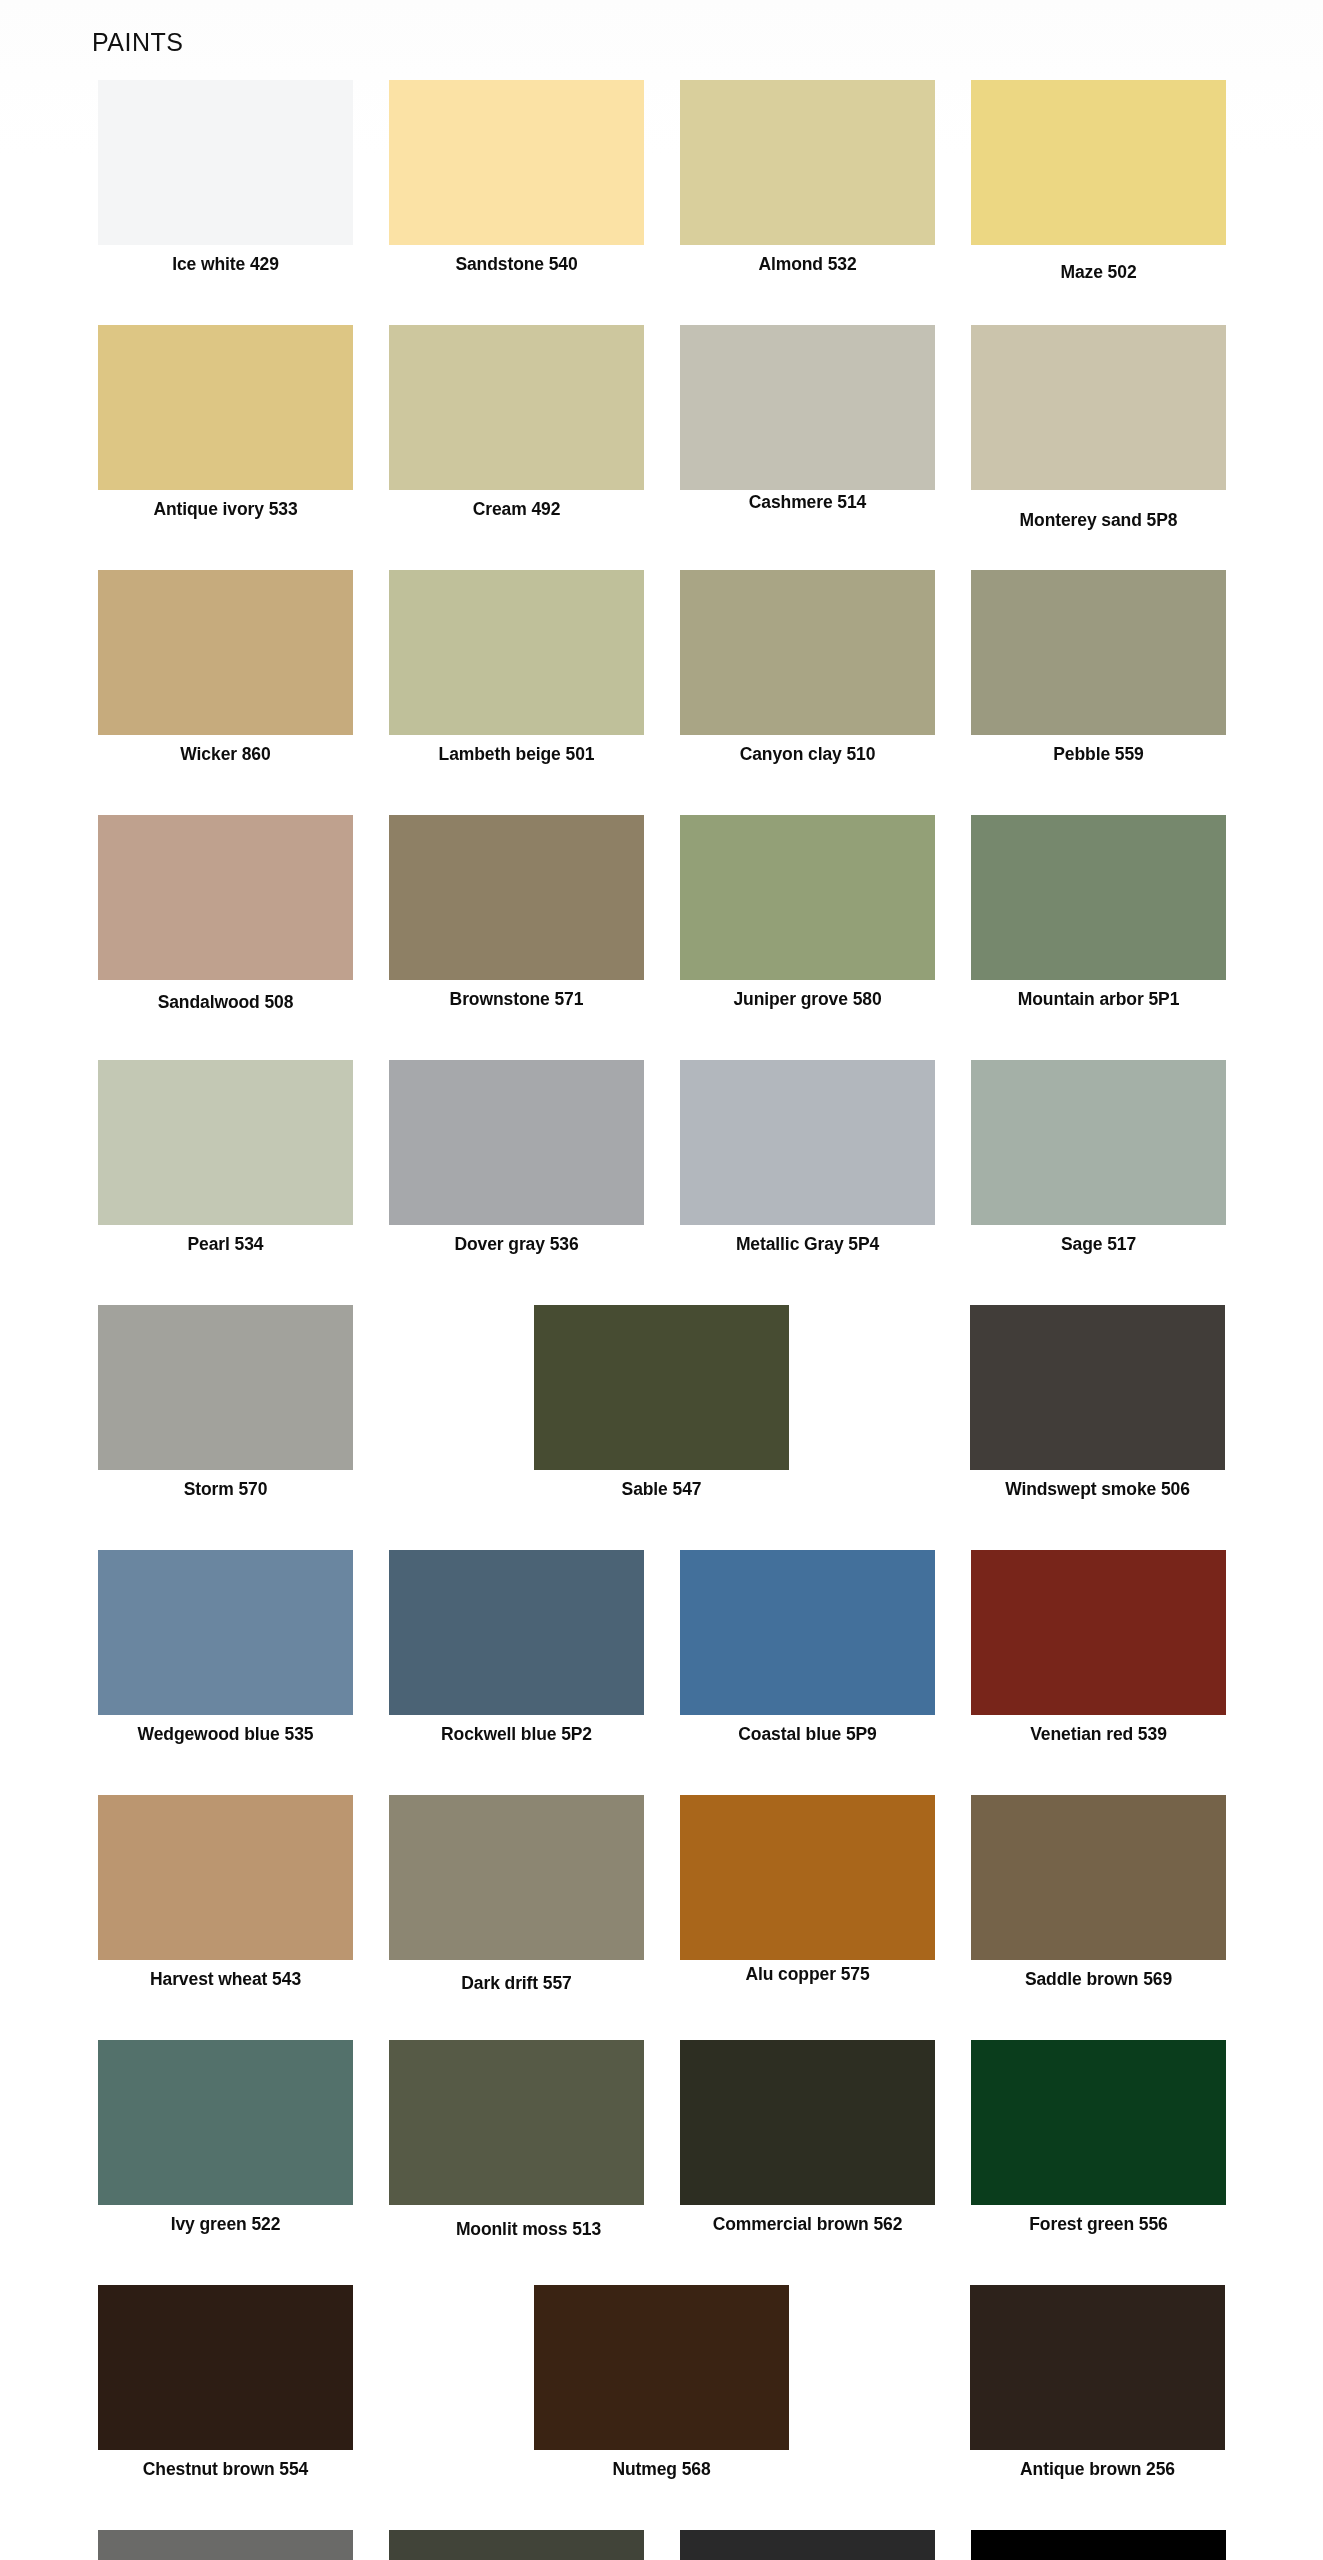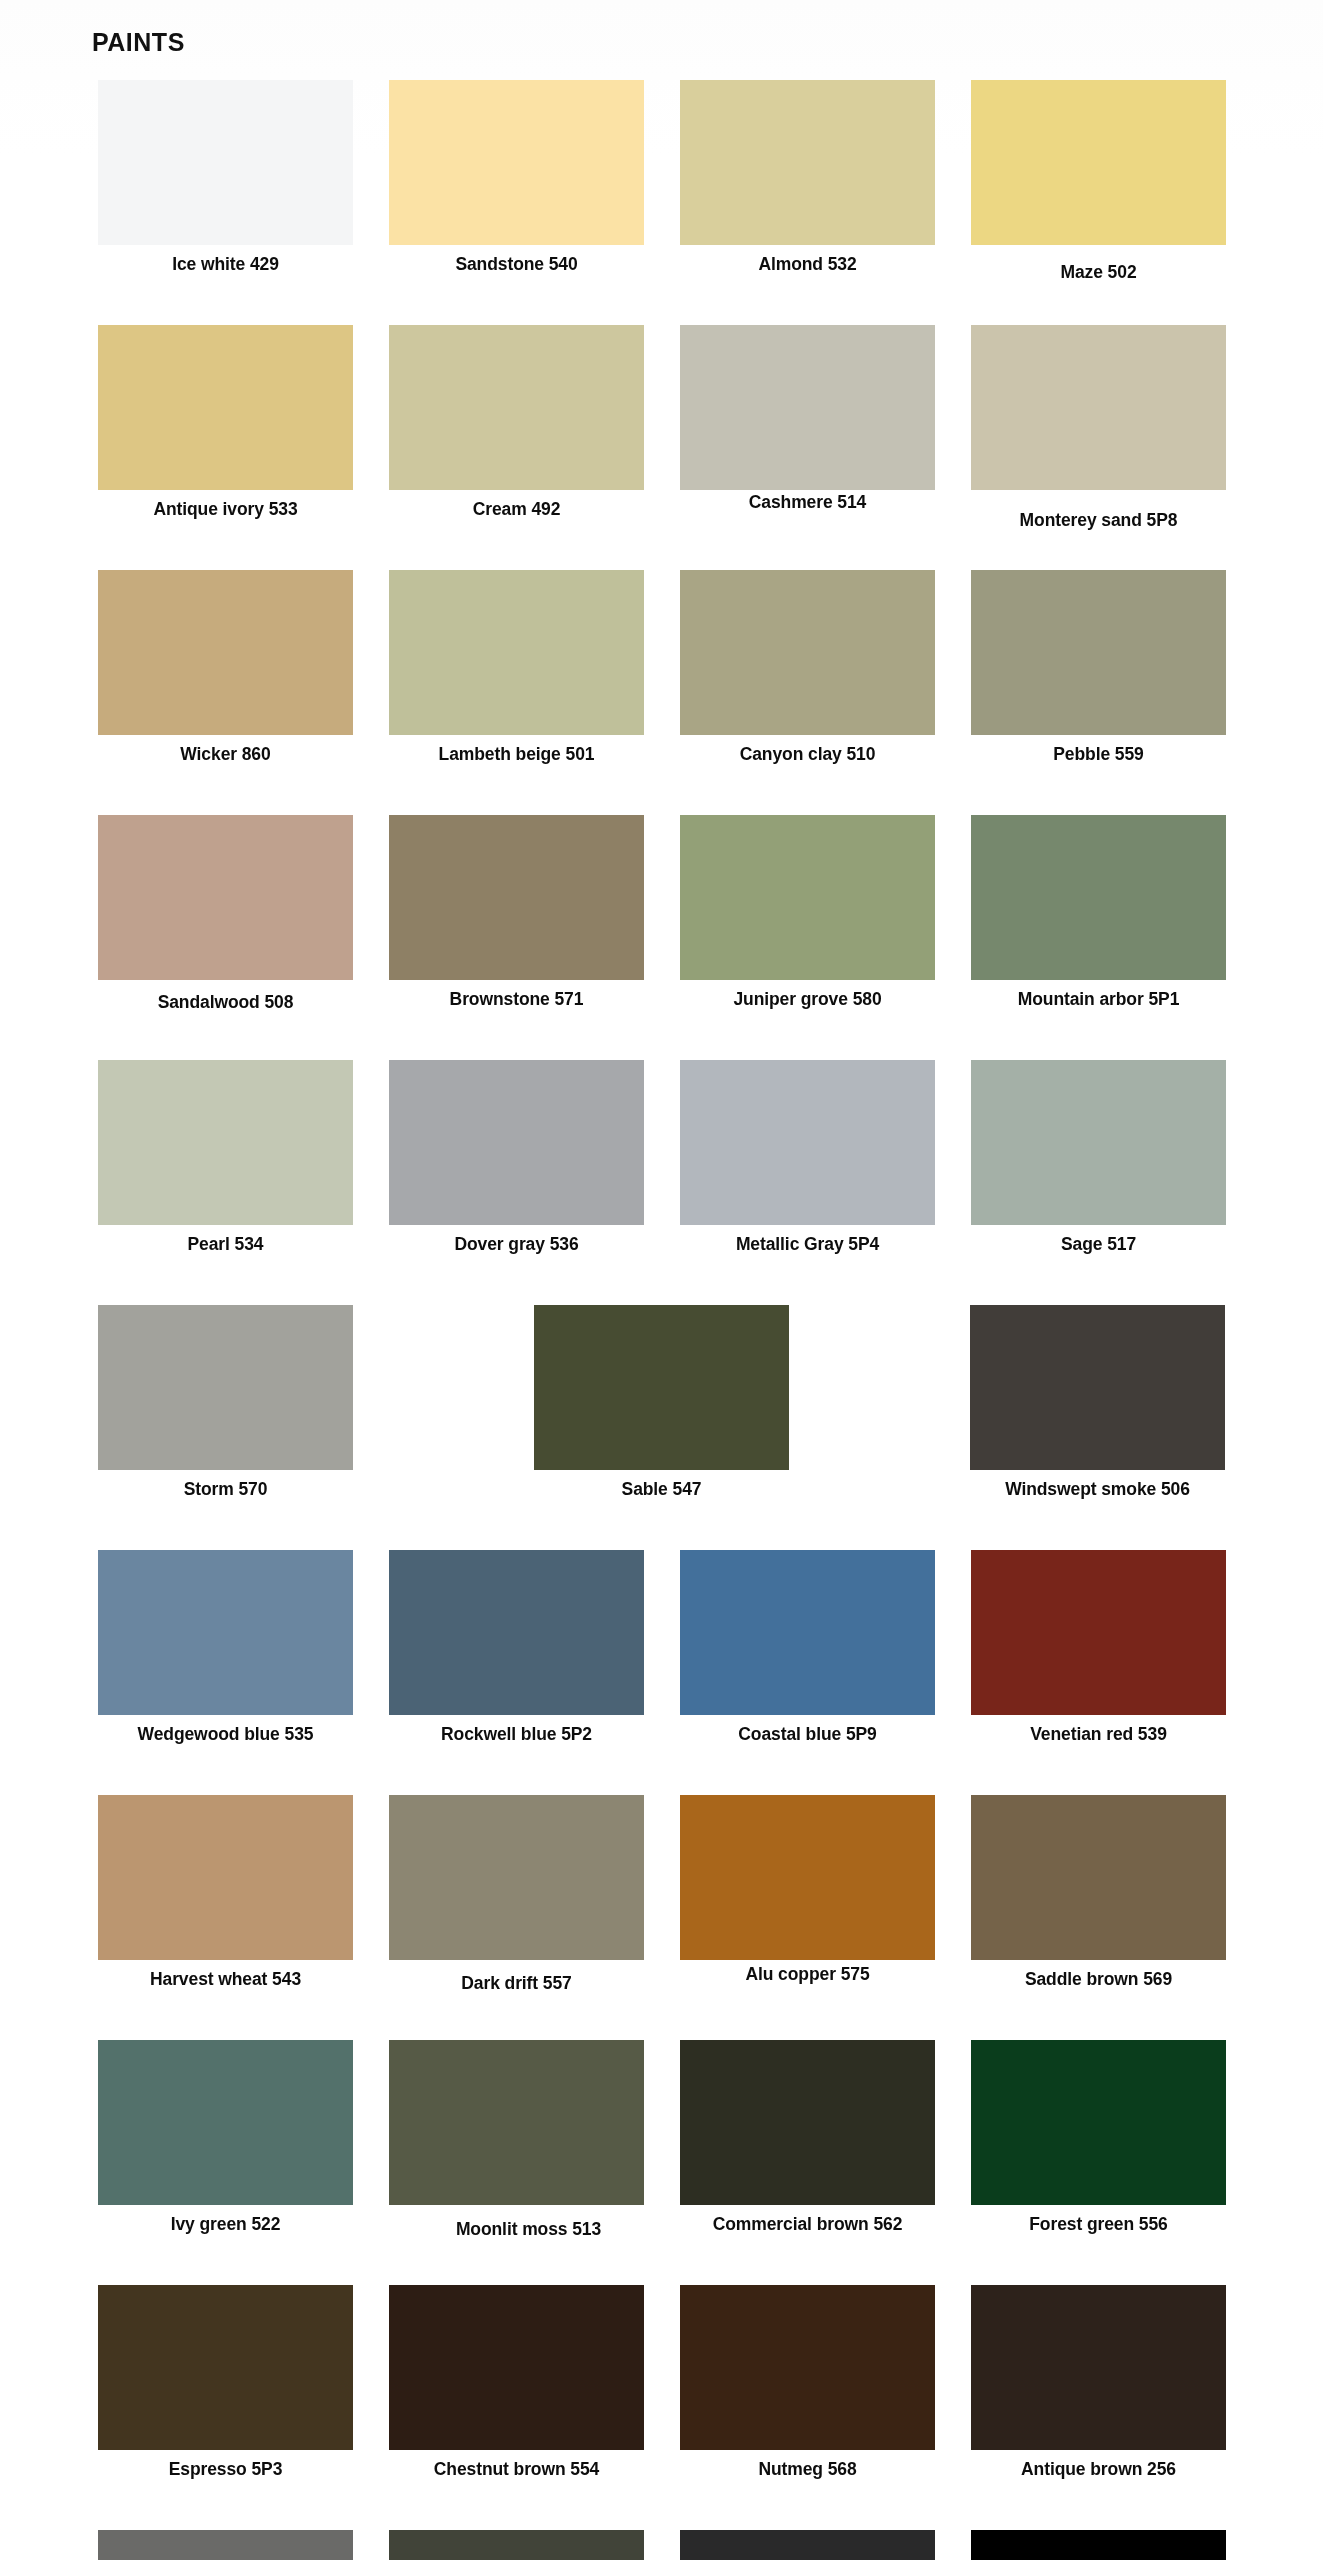--- a/index.html
+++ b/index.html
@@ -22,21 +22,21 @@
     height: 2560px;
     box-sizing: border-box;
     padding: 0;
     background: linear-gradient(180deg, #fdfdfd 0%, #ffffff 6%, #ffffff 100%);
   }
   .title {
     position: absolute;
     left: 92px;
     top: 28px;
     font-size: 25px;
-    font-weight: bold;
+    font-weight: normal;
     letter-spacing: 0.5px;
     color: #111111;
     font-family: "Liberation Sans", sans-serif;
   }
   .grid {
     position: absolute;
     left: 0;
     top: 80px;
     width: 1323px;
   }
@@ -319,26 +319,20 @@
         <div class="cell">
           <div class="swatch-wrap">
             <div class="swatch" style="background-color: rgb(10, 61, 28);"></div>
           </div>
           <div class="label">Forest green 556</div>
         </div>
       </div>
       <div class="row r10">
         <div class="cell">
           <div class="swatch-wrap">
-            <div class="swatch" style="background-color: rgb(67, 53, 31);"></div>
-          </div>
-          <div class="label">Espresso 5P3</div>
-        </div>
-        <div class="cell">
-          <div class="swatch-wrap">
             <div class="swatch" style="background-color: rgb(45, 29, 20);"></div>
           </div>
           <div class="label">Chestnut brown 554</div>
         </div>
         <div class="cell">
           <div class="swatch-wrap">
             <div class="swatch" style="background-color: rgb(58, 35, 19);"></div>
           </div>
           <div class="label">Nutmeg 568</div>
         </div>

